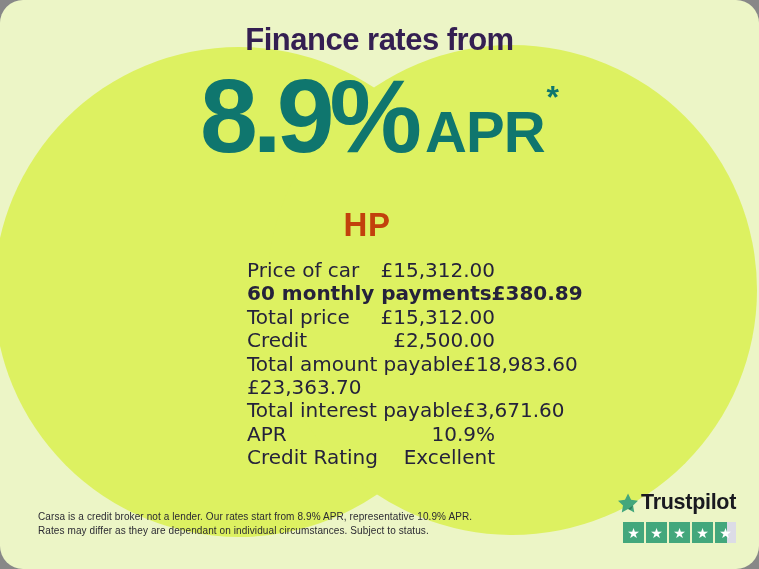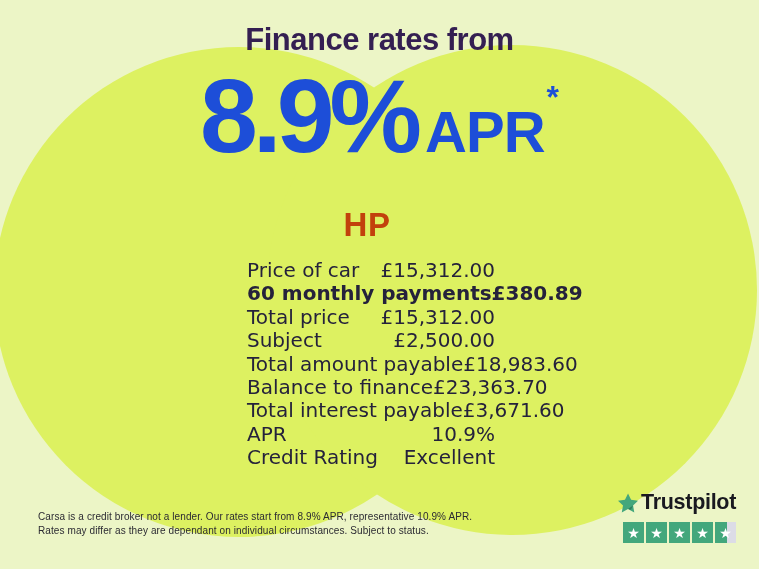--- a/index.html
+++ b/index.html
@@ -1,36 +1,37 @@
 <!DOCTYPE html>
 <html><head>
 <meta charset="utf-8">
 <style>
   * { margin:0; padding:0; box-sizing:border-box; }
   body { background:#888; }
   .canvas {
     position:relative; width:759px; height:569px;
     background:#ecf5c6; overflow:hidden;
     font-family:"Liberation Sans", sans-serif;
+    border-radius:23px;
   }
   .blob { position:absolute; border-radius:50%; background:#ddf161; }
   .blob-left  { left:-6px;  top:47px; width:490px; height:490px; }
   .blob-right { left:267px; top:45px; width:490px; height:490px; }
 
   .content { position:absolute; inset:0; }
 
   .title {
     position:absolute; top:24px; left:0; right:0;
     text-align:center; font-size:31px; font-weight:800;
     letter-spacing:-0.5px; color:#341f52; line-height:1;
   }
   .rate-line {
     position:absolute; top:64px; left:0; right:0;
     display:flex; justify-content:center; align-items:baseline;
-    color:#1d4ed8;
+    color:#0f766e;
   }
   .rate-value { font-size:104px; font-weight:800; line-height:1; letter-spacing:-5px; }
   .rate-unit  { font-size:58px;  font-weight:800; line-height:1; letter-spacing:-1px; margin-left:8px; }
   .rate-asterisk { font-size:32px; font-weight:800; position:relative; top:-44px; margin-left:2px; }
 
   .plan-title {
     position:absolute; top:208px; left:0; right:25px;
     text-align:center; font-size:33px; font-weight:800;
     color:#c2410c; line-height:1; letter-spacing:0.5px;
   }
@@ -89,29 +90,28 @@
       </div>
       <div class="fin-row emphasis">
         <span class="lbl">60 monthly payments</span>
         <span class="val">£380.89</span>
       </div>
       <div class="fin-row">
         <span class="lbl">Total price</span>
         <span class="val">£15,312.00</span>
       </div>
       <div class="fin-row">
-        <span class="lbl">Subject</span>
+        <span class="lbl">Credit</span>
         <span class="val">£2,500.00</span>
       </div>
       <div class="fin-row">
         <span class="lbl">Total amount payable</span>
         <span class="val">£18,983.60</span>
       </div>
       <div class="fin-row">
-        <span class="lbl">Balance to finance</span>
         <span class="val">£23,363.70</span>
       </div>
       <div class="fin-row">
         <span class="lbl">Total interest payable</span>
         <span class="val">£3,671.60</span>
       </div>
       <div class="fin-row">
         <span class="lbl">APR</span>
         <span class="val">10.9%</span>
       </div>

